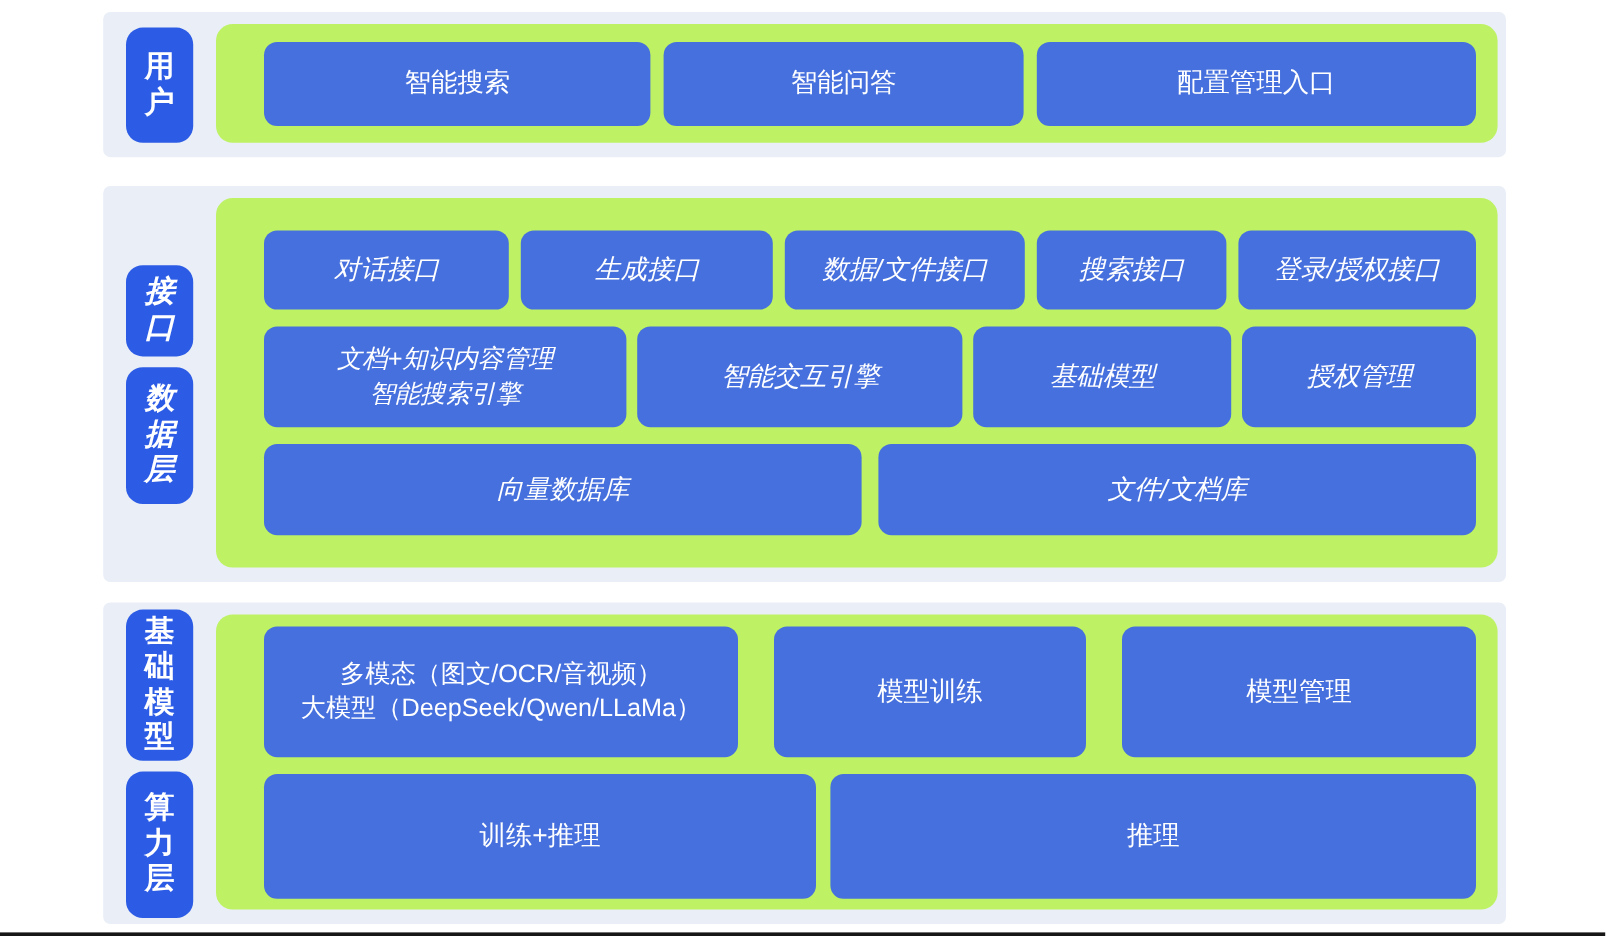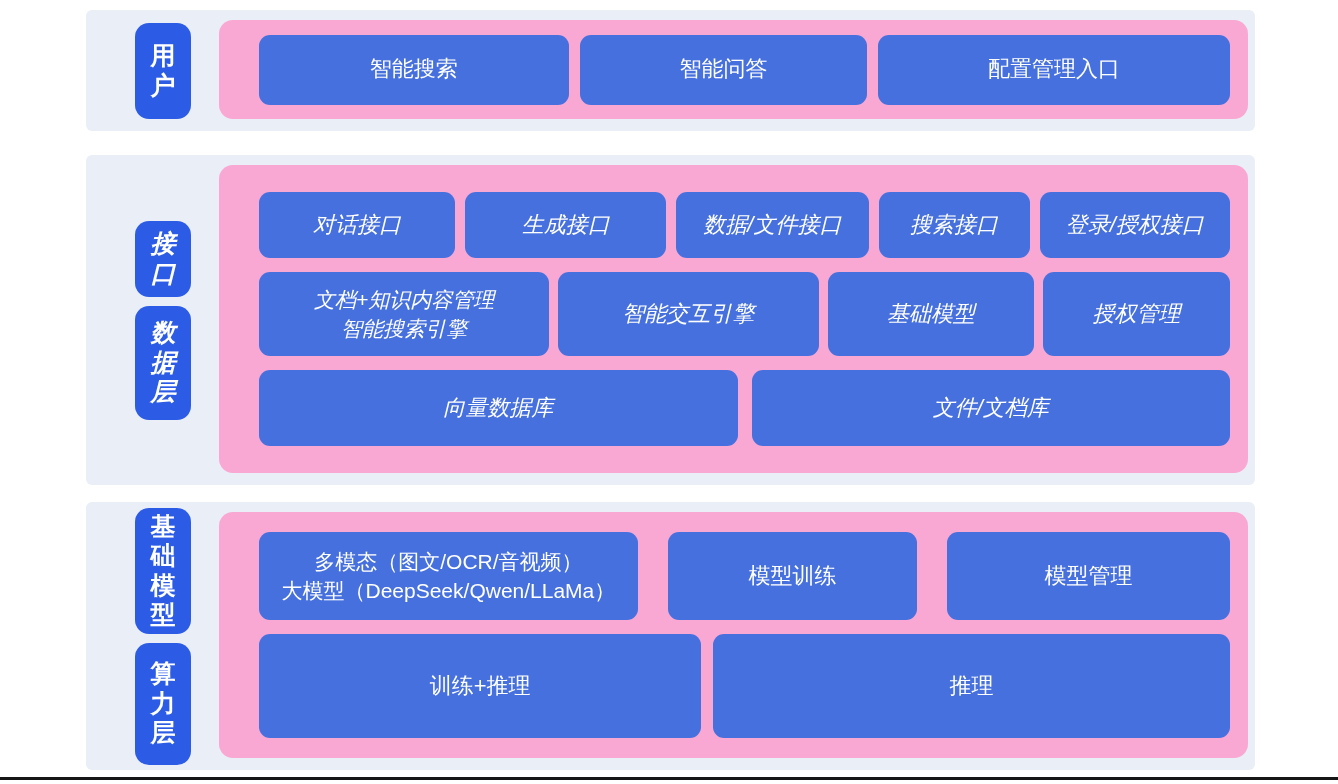--- a/index.html
+++ b/index.html
@@ -8,32 +8,32 @@
     font-family:"Liberation Sans","DejaVu Sans",sans-serif;
   }
   .band{
     position:absolute;left:86px;width:1169px;background:#e9eef7;border-radius:6px;
     display:flex;align-items:stretch;
   }
   #band-user{top:10px;height:121px;}
   #band-middle{top:155px;height:330px;font-style:italic;}
   #band-bottom{top:502px;height:268px;}
   .label-col{
-    width:112px;flex:none;display:flex;flex-direction:column;
-    align-items:center;justify-content:center;gap:9px;margin-left:21px;
+    width:94px;flex:none;display:flex;flex-direction:column;
+    align-items:center;justify-content:center;gap:9px;
   }
   .side-label{
     width:56px;box-sizing:border-box;padding:0 15px;
     background:#2c5ce5;color:#ffffff;border-radius:14px;
     font-size:25px;font-weight:bold;line-height:1.18;
     display:flex;align-items:center;justify-content:center;
     text-align:center;word-break:break-all;
   }
   .panel{
-    flex:1;background:#f9a8d4;border-radius:14px;margin:10px 7px 12px 0;
+    flex:1;background:#bef264;border-radius:14px;margin:10px 7px 12px 0;
     box-sizing:border-box;padding:0 18px 0 40px;
     display:flex;flex-direction:column;justify-content:center;gap:14px;
   }
   .row{display:flex;align-items:stretch;}
   .btn{
     background:#4670dd;color:#ffffff;border-radius:11px;
     display:flex;align-items:center;justify-content:center;
     text-align:center;font-size:22px;line-height:1.4;
     white-space:pre-line;flex-basis:0;min-width:0;
   }
@@ -85,21 +85,21 @@
       </div>
     </div>
   </section>
 
   <section class="band" id="band-bottom">
     <div class="label-col">
       <div class="side-label" style="height:126px">基础模型</div>
       <div class="side-label" style="height:122px">算力层</div>
     </div>
     <div class="panel">
-      <div class="row" style="height:88px;gap:30px">
+      <div class="row" style="height:109px;gap:30px">
         <div class="btn" style="flex-grow:395;font-size:21px">多模态（图文/OCR/音视频）
 大模型（DeepSeek/Qwen/LLaMa）</div>
         <div class="btn" style="flex-grow:260">模型训练</div>
         <div class="btn" style="flex-grow:295">模型管理</div>
       </div>
       <div class="row" style="height:104px;gap:12px">
         <div class="btn" style="flex-grow:462">训练+推理</div>
         <div class="btn" style="flex-grow:540">推理</div>
       </div>
     </div>

